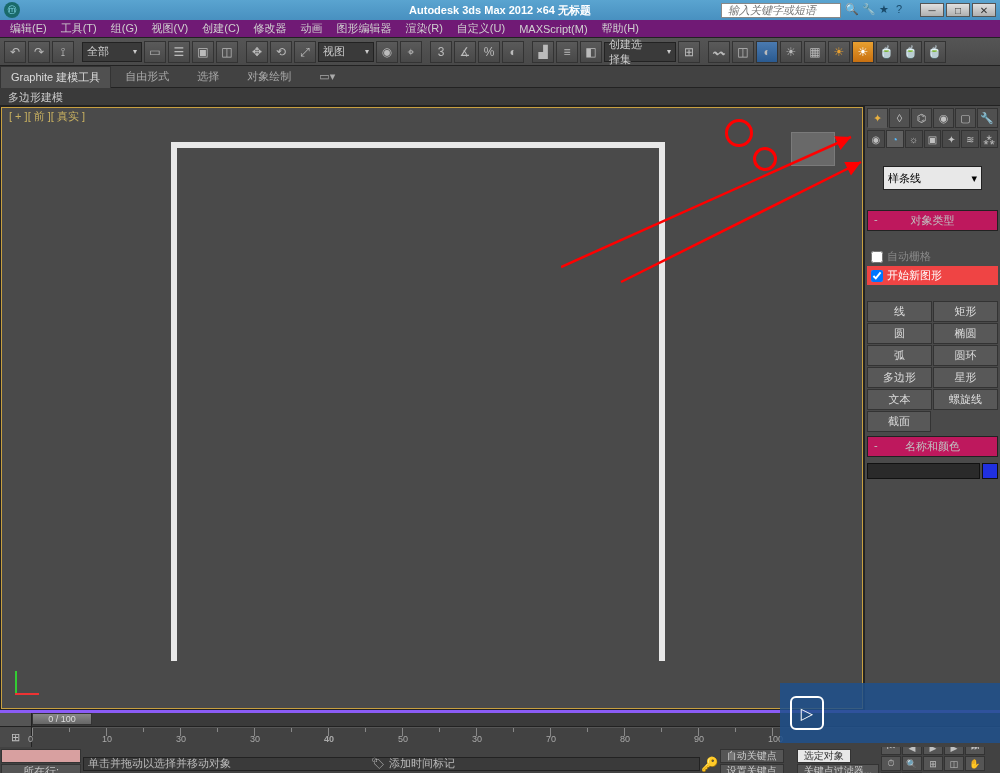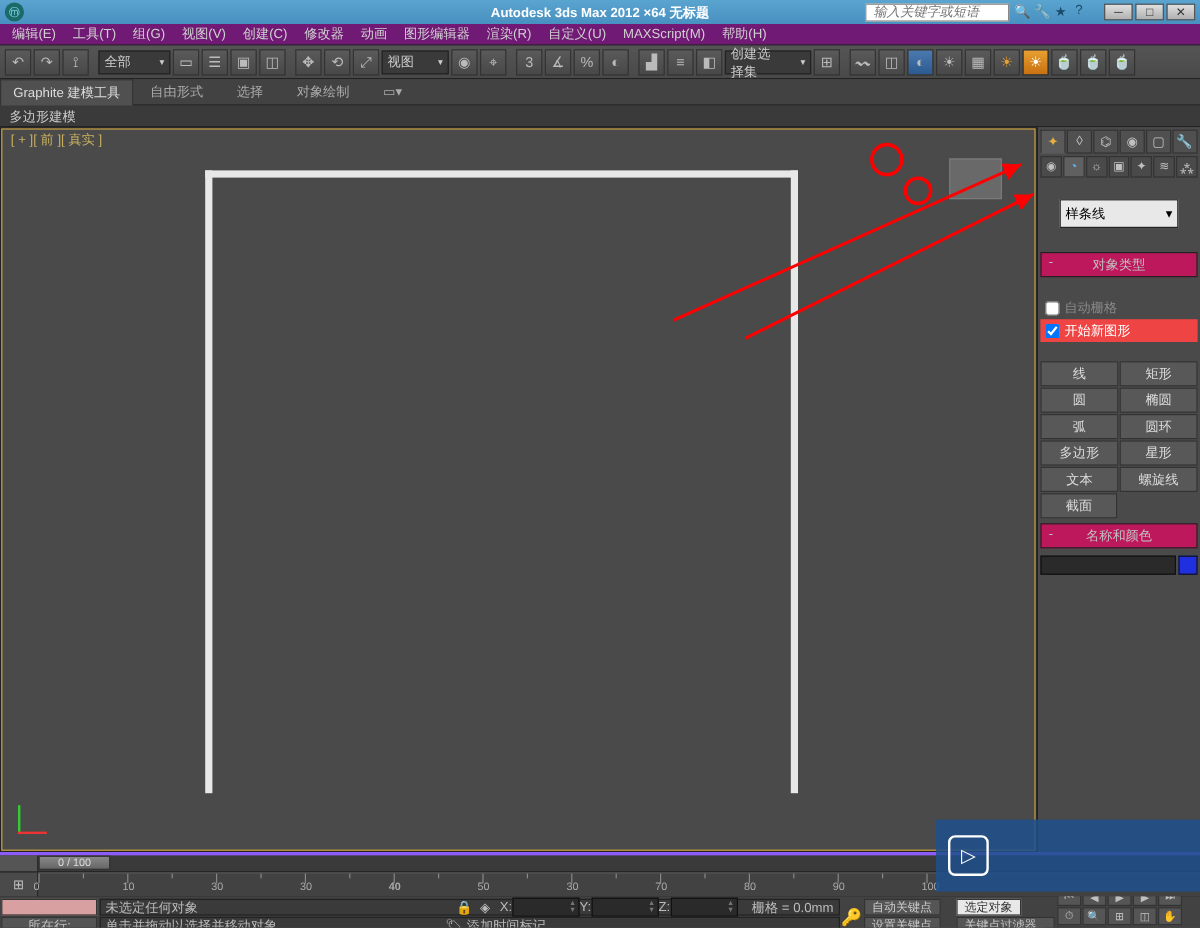--- a/index.html
+++ b/index.html
@@ -317,38 +317,20 @@
 
 <div class="status-bar">
   <div class="status-left">
     <div class="status-btn pink"></div>
     <div class="status-btn">
         <span>所在行:</span>
       </div>
   </div>
   <div class="prompt-area">
     <div class="prompt-line">
-      <span>未选定任何对象</span>
-      <span style="margin-left:auto">🔒</span>
-      <span style="margin-left:6px">◈</span>
-      <span style="margin-left:8px">X:</span>
-      <span class="coord-box">
-          <span class="spin">▴<br>▾</span>
-        </span>
-      <span>Y:</span>
-      <span class="coord-box">
-          <span class="spin">▴<br>▾</span>
-        </span>
-      <span>Z:</span>
-      <span class="coord-box">
-          <span class="spin">▴<br>▾</span>
-        </span>
-      <span style="margin-left:12px">栅格 = 0.0mm</span>
-    </div>
-    <div class="prompt-line">
       <span>单击并拖动以选择并移动对象</span>
       <span style="margin-left:140px">🏷</span>
       <span style="margin-left:4px">添加时间标记</span>
     </div>
   </div>
   <div style="width:18px;display:flex;align-items:center;justify-content:center;font-size:14px">🔑</div>
   <div class="anim-section">
     <div class="anim-row">
       <div class="anim-btn">自动关键点</div>
       <div class="anim-btn" style="background:#e8e8e8;color:#333">选定对象</div>

